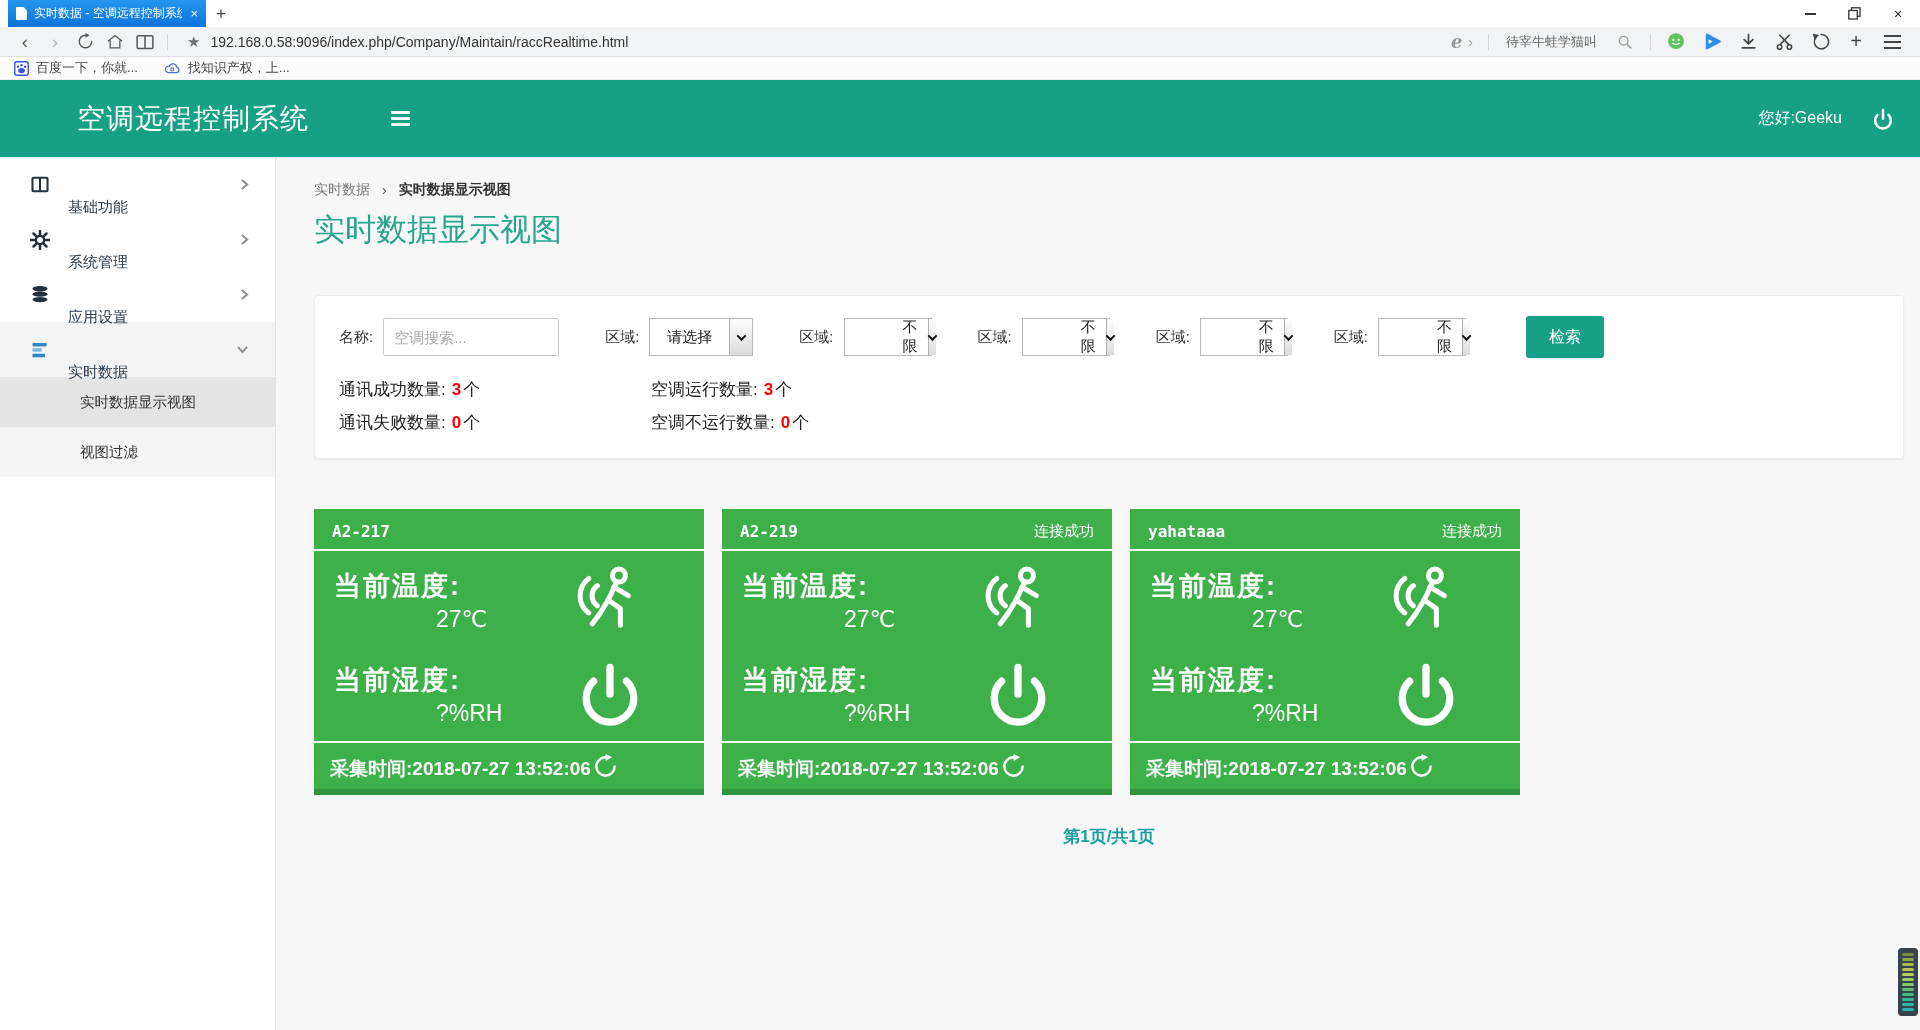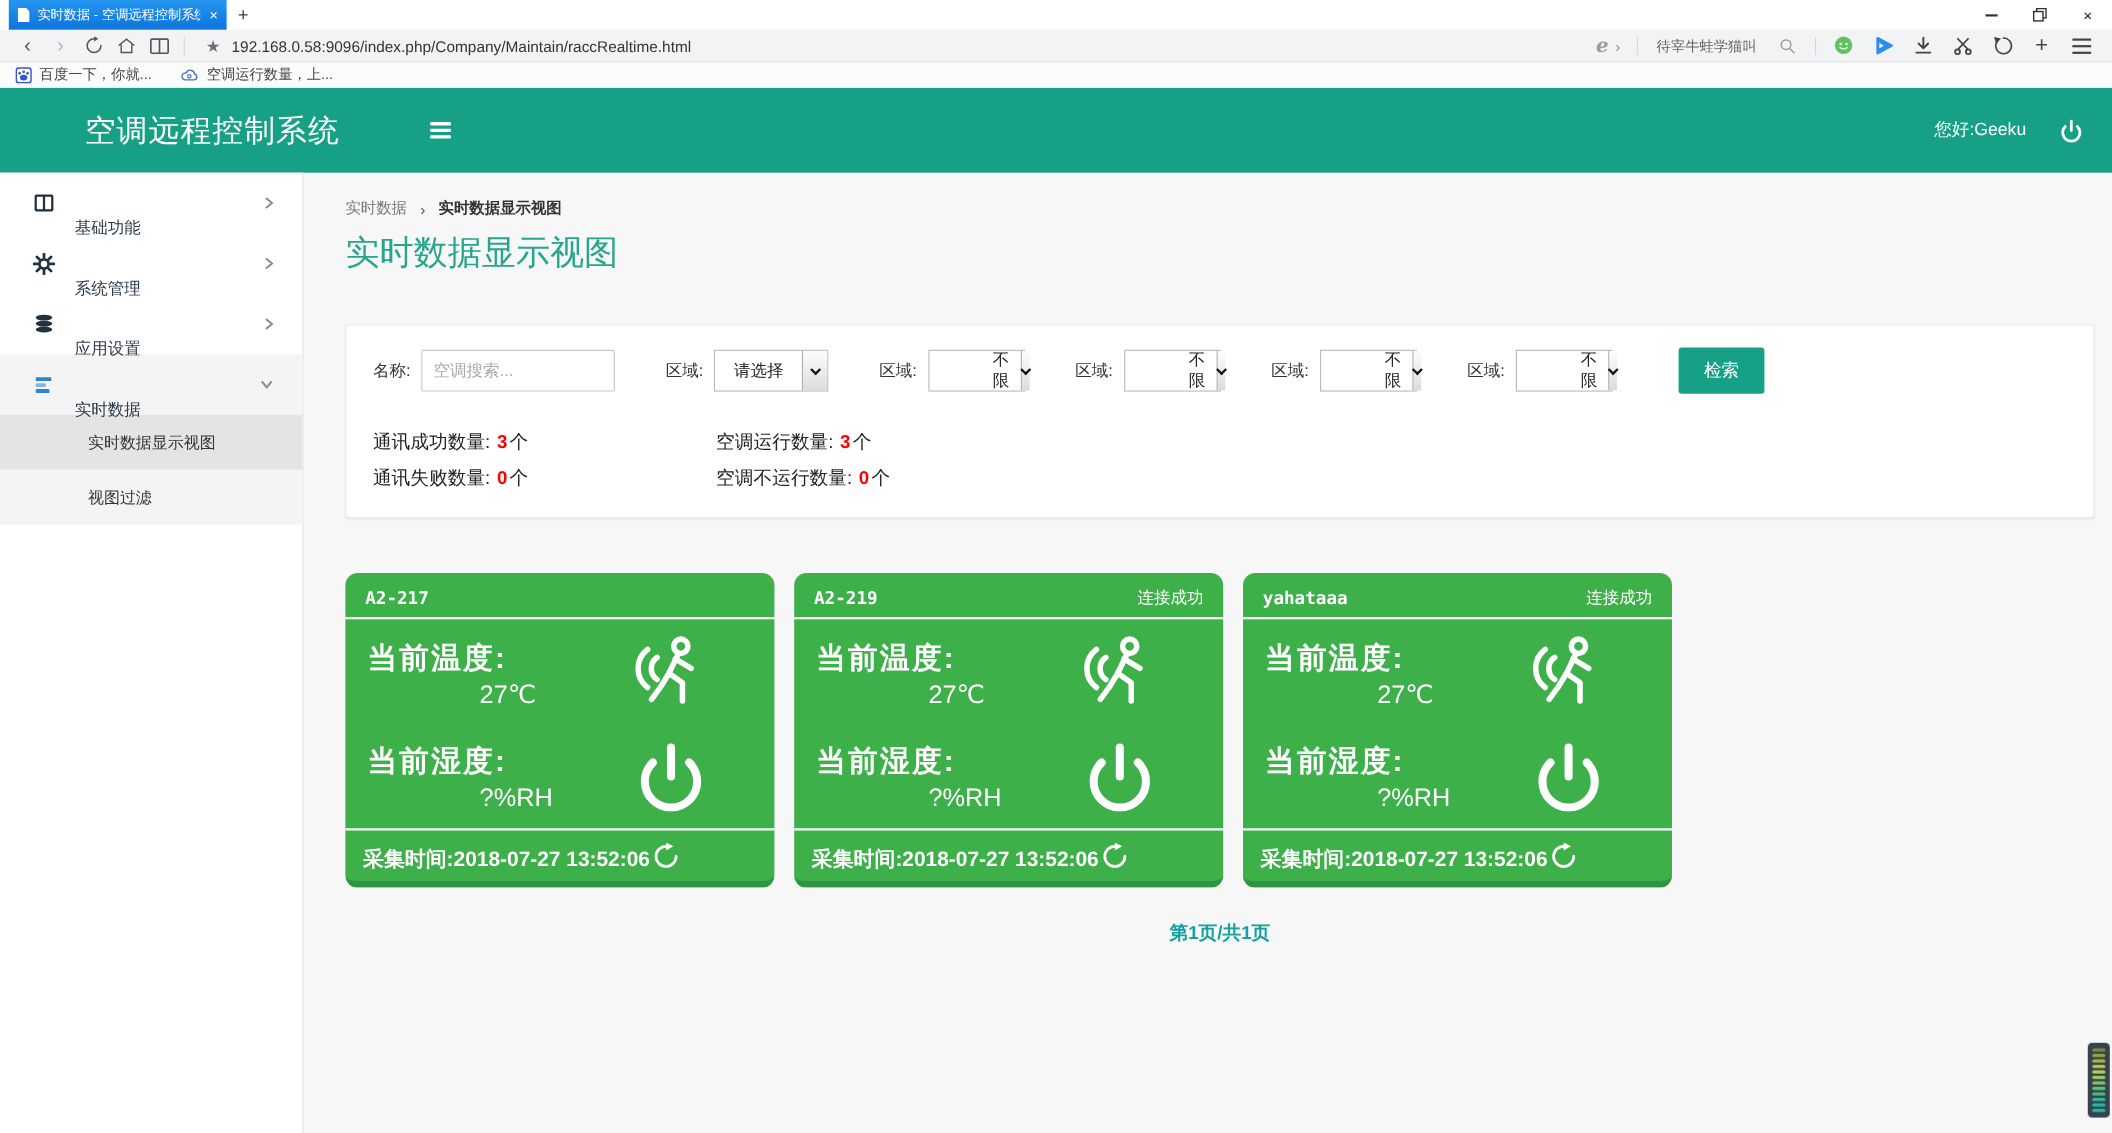--- a/index.html
+++ b/index.html
@@ -81,30 +81,30 @@
   .f-select .val { display:flex; align-items:center; justify-content:center; font-size:15px; color:#222; padding:0 10px; flex:1; }
   .sel-btn { width:23px; border-left:1px solid #b0b0b0; background:linear-gradient(#fdfdfd,#dcdcdc);
     display:flex; align-items:center; justify-content:center; }
   .sel-btn i { width:7px; height:7px; border-right:2px solid #111; border-bottom:2px solid #111;
     transform:rotate(45deg) translate(-1px,-1px); }
   .w-select { width:104px; }
   .w-select-s { width:88px;padding-left:48px; }
   .search-btn { width:78px; height:42px; background:#16A085; color:#fff; border:none; border-radius:3px;
     font-size:16px; margin-left:14px; cursor:pointer; font-family:inherit; }
 
-  .stats { margin-top:32px; display:flex; }
+  .stats { margin-top:20px; display:flex; }
   .stats-col { display:flex; flex-direction:column; gap:10px; }
   .stats-col.c1 { width:312px; }
   .stat { font-size:17px; color:#222; }
   .stat b { color:#f00; margin:0 2px 0 6px; }
 
   
   .cards { display:flex; gap:18px; margin-top:50px; }
   .dev-card { width:390px; height:286px; background:#3EB04A; color:#fff;
-    border-bottom:6px solid #2F9540; display:flex; flex-direction:column;border-radius:11px; }
+    border-bottom:6px solid #2F9540; display:flex; flex-direction:column; }
   .card-head { display:flex; justify-content:space-between; align-items:center;
     padding:13px 18px 8px; border-bottom:2px solid #fff; }
   .card-name { font-family:"DejaVu Sans Mono","Liberation Mono",monospace; font-weight:bold; font-size:16px; }
   .card-status { font-size:15px; }
   .card-body { padding:2px 20px 0; flex:1; }
   .card-row { display:flex; justify-content:space-between; align-items:center; height:94px; }
   .card-label { font-size:27px; font-weight:bold; letter-spacing:2px; }
   .card-value { font-size:23px; padding-left:102px; margin-top:2px; }
   .card-icon { margin-right:42px; display:flex; }
   .card-foot { border-top:2px solid #fff; padding:11px 16px; display:flex; align-items:center; gap:2px; }
@@ -228,21 +228,21 @@
         <circle cx="8" cy="4.6" r="1.3" fill="#3a52d8"></circle>
         <circle cx="11.8" cy="6" r="1.3" fill="#3a52d8"></circle>
       </svg>
     <span>百度一下，你就...</span>
   </span>
   <span class="bm">
     <svg width="17" height="14" viewBox="0 0 24 18">
         <path d="M6.5 15.5 a4.5 4.5 0 1 1 1 -8.9 a5.5 5.5 0 0 1 10.6 1.4 a3.8 3.8 0 0 1 -0.6 7.5 z" fill="none" stroke="#4a74c9" stroke-width="1.8"></path>
         <circle cx="11.5" cy="11" r="2.2" fill="none" stroke="#4a74c9" stroke-width="1.5"></circle>
       </svg>
-    <span>空调运行数量，上...</span>
+    <span>找知识产权，上...</span>
   </span>
 </div>
 
 <div class="app-header">
   <div class="app-title">空调远程控制系统</div>
   <div class="hamburger">
       <div></div>
       <div></div>
       <div></div>
     </div>

